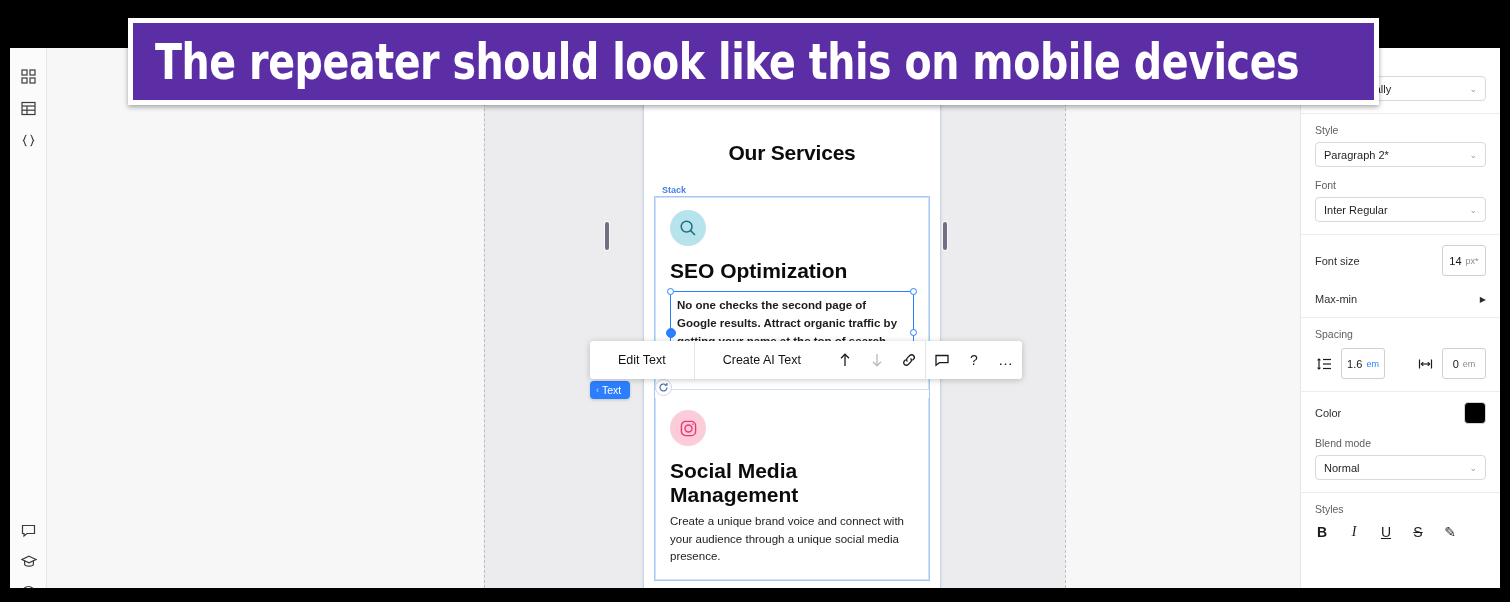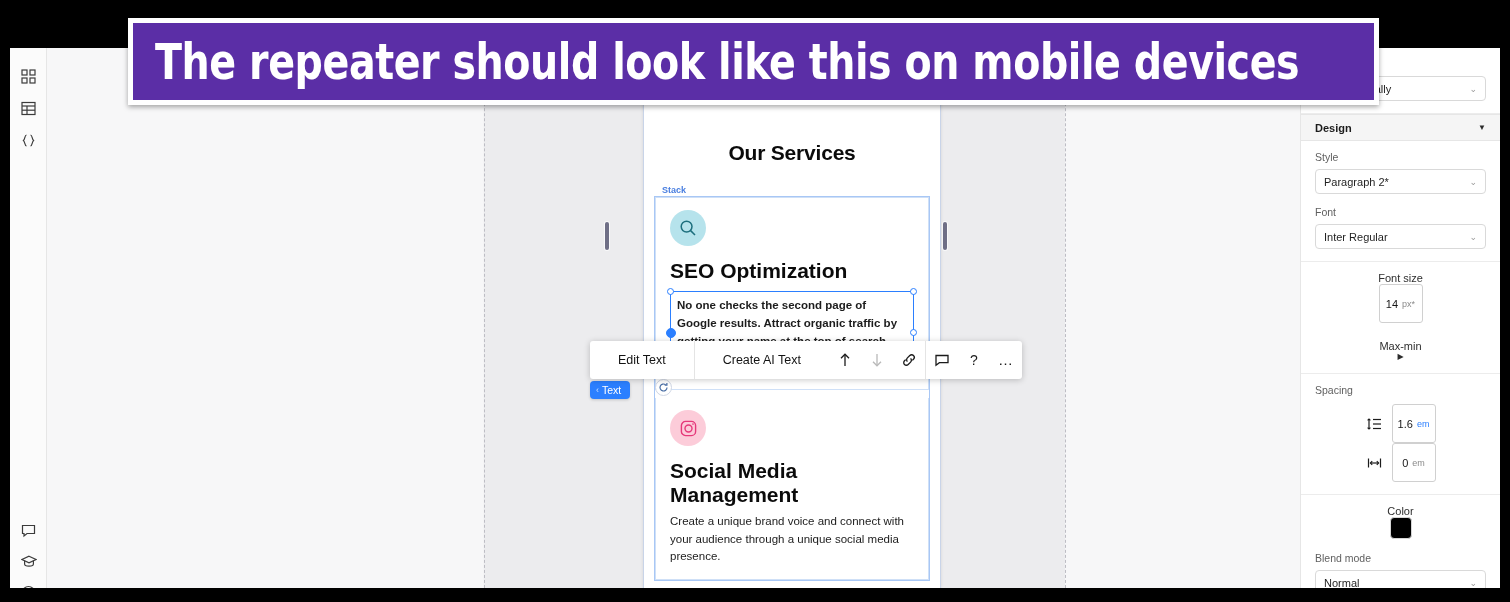--- a/index.html
+++ b/index.html
@@ -210,25 +210,25 @@
   .rp-header {
     height: 27px; background: #f5f5f5;
     border-top: 1px solid #e6e6e6; border-bottom: 1px solid #e6e6e6;
     display: flex; align-items: center; justify-content: space-between;
     padding: 0 14px;
     font-size: 11px; font-weight: bold; color: #1c1c1c;
   }
   .rp-header .caret { font-size: 8px; color: #2c2c2c; }
 
   .rp-row {
-    display: flex; align-items: center; justify-content: space-between; flex-direction: column;
+    display: flex; align-items: center; justify-content: space-between;
   }
   .num-box {
     border: 1px solid #d0d0d0; border-radius: 3px;
-    height: 39px; min-width: 44px;
+    height: 31px; min-width: 44px;
     display: flex; align-items: center; justify-content: center; gap: 4px;
     padding: 11px 5px;
     font-size: 11px; color: #161616;
   }
   .num-box .unit { font-size: 9px; color: #8b8b8b; }
   .num-box .unit.active { color: #2b7fff; }
 
   .arrow-right { font-size: 8px; color: #2c2c2c; }
 
   .swatch {
@@ -427,24 +427,20 @@
   <div class="right-panel">
 
     <div class="rp-section">
       <div class="rp-label">Behavior</div>
       <div class="rp-select">
         <span>Proportionally</span>
         <span class="caret">⌄</span>
       </div>
     </div>
 
-    <div class="rp-header">
-      <span>Design</span>
-      <span class="caret">▼</span>
-    </div>
 
     <div class="rp-section">
       <div class="rp-label">Style</div>
       <div class="rp-select">
         <span>Paragraph 2*</span>
         <span class="caret">⌄</span>
       </div>
 
       <div class="rp-label" style="margin-top:12px;">Font</div>
       <div class="rp-select">

